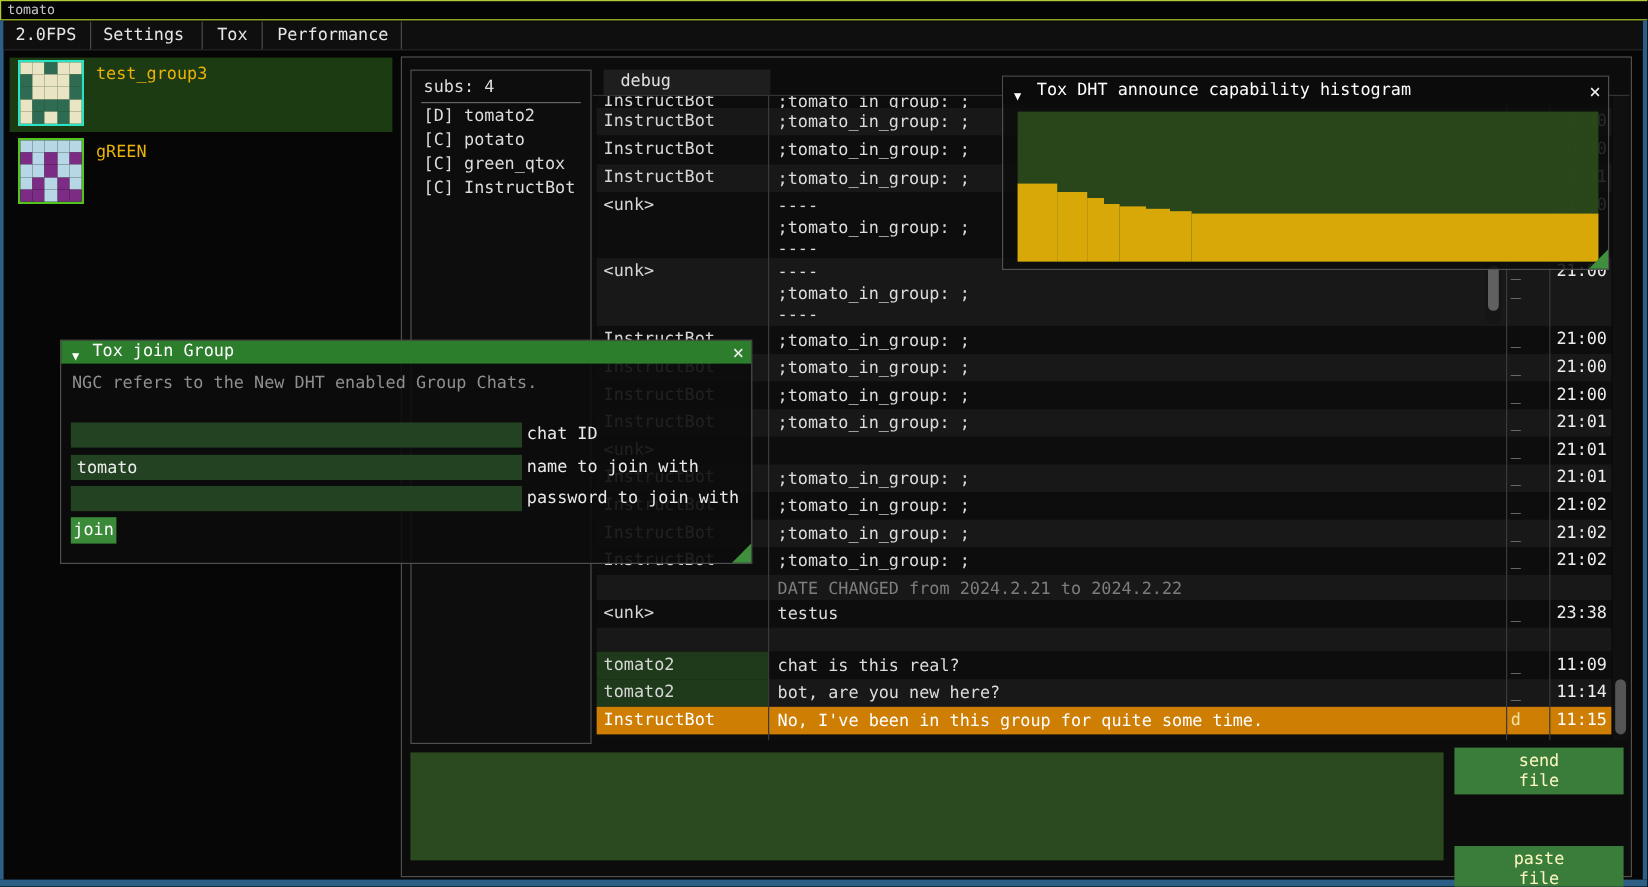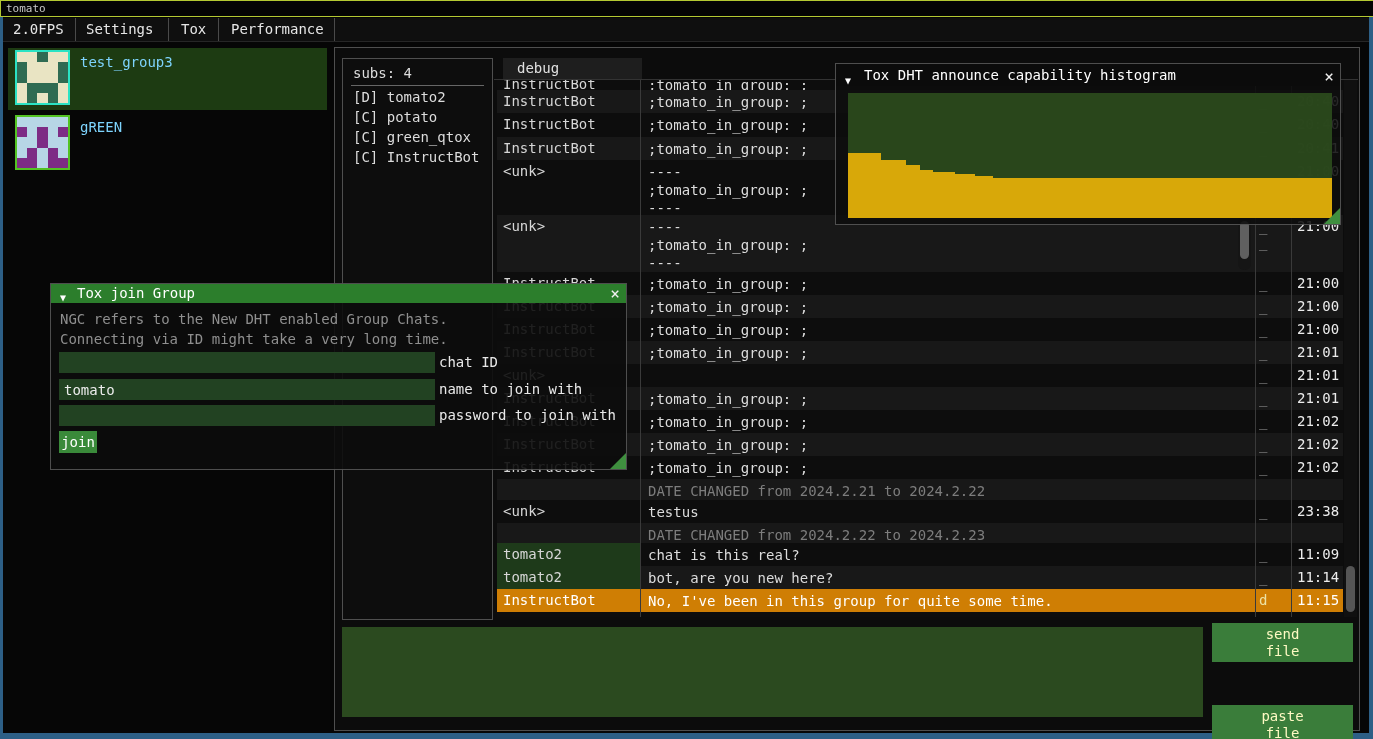--- a/index.html
+++ b/index.html
@@ -14,21 +14,21 @@
   #border-bottom{left:0;top:733px;width:1373px;height:6px;background:#2d5f86;}
   
   #menubar{left:3px;top:18px;width:1366px;height:23px;background:#0f0f0f;border-bottom:1px solid #262626;}
   .menu-item{position:absolute;top:3px;color:#e6e6e6;}
   .menu-sep{position:absolute;top:0;width:1px;height:23px;background:#4a4a4a;}
   
   .group-item{position:absolute;left:8px;width:319px;height:62px;}
   .group-item.sel{background:#1d3b12;}
   .avatar{position:absolute;left:7px;top:2px;width:51px;height:51px;border:2px solid #fff;
           display:grid;grid-template-columns:repeat(5,1fr);grid-template-rows:repeat(5,1fr);}
-  .group-label{position:absolute;left:72px;top:6px;color:#7dd3fc;}
+  .group-label{position:absolute;left:72px;top:6px;color:#eab308;}
   
   #mainwin{left:334px;top:47px;width:1026px;height:684px;border:1px solid #4f4f4f;background:#0c0c0c;box-sizing:border-box;}
   #subs-panel{left:342px;top:58px;width:151px;height:562px;border:1px solid #4f4f4f;background:#0d0d0d;box-sizing:border-box;}
   #subs-title{position:absolute;left:10px;top:6px;}
   #subs-sep{position:absolute;left:8px;top:26px;width:133px;height:1px;background:#666;}
   .subs-item{position:absolute;left:10px;color:#dcdcdc;}
   #tab{left:503px;top:58px;width:139px;height:21px;background:#1e1e1e;line-height:21px;padding-left:14px;box-sizing:border-box;color:#e0e0e0;}
   #tabline{left:494px;top:79px;width:864px;height:1px;background:#333;}
   
   #table{left:497px;top:80px;width:846px;height:537px;overflow:hidden;background:#0d0d0d;}
@@ -316,23 +316,20 @@
       <div class="row" style="top: 420px; height: 23px;">
         <div class="cell-name">&lt;unk&gt;</div>
         <div class="cell-msg">
           <div>testus</div>
         </div>
         <div class="cell-flags">_ _</div>
         <div class="cell-time">23:38</div>
       </div>
       <div class="row light date" style="top: 443px; height: 20px;">
         <div class="cell-name"></div>
-        <div class="cell-msg">
-          <div>DATE CHANGED from 2024.2.22 to 2024.2.23</div>
-        </div>
         <div class="cell-flags"></div>
         <div class="cell-time"></div>
       </div>
       <div class="row" style="top: 463px; height: 23px;">
         <div class="cell-name name-green">tomato2</div>
         <div class="cell-msg">
           <div>chat is this real?</div>
         </div>
         <div class="cell-flags">_ _</div>
         <div class="cell-time">11:09</div>
@@ -366,21 +363,20 @@
   <div class="abs fbtn" id="paste-btn">paste
 file</div>
 
   <div class="fwin" id="joinwin">
     <div class="fwin-title">
       <span class="collapse-arrow">▼</span>
       <span id="join-title-text">Tox join Group</span>
       <span class="close-x">×</span>
     </div>
     <div class="info-line" style="top:27px">NGC refers to the New DHT enabled Group Chats.</div>
-    <div class="info-line" style="top:47px">Connecting via ID might take a very long time.</div>
     <div id="join-fields">
         <input class="jfield" value="" style="top: 68px;">
         <div class="jlabel" style="top: 70px;">chat ID</div>
         <input class="jfield" value="tomato" style="top: 95px;">
         <div class="jlabel" style="top: 97px;">name to join with</div>
         <input class="jfield" value="" style="top: 121px;">
         <div class="jlabel" style="top: 123px;">password to join with</div>
       </div>
     <div id="join-btn">join</div>
     <div class="grip"></div>

